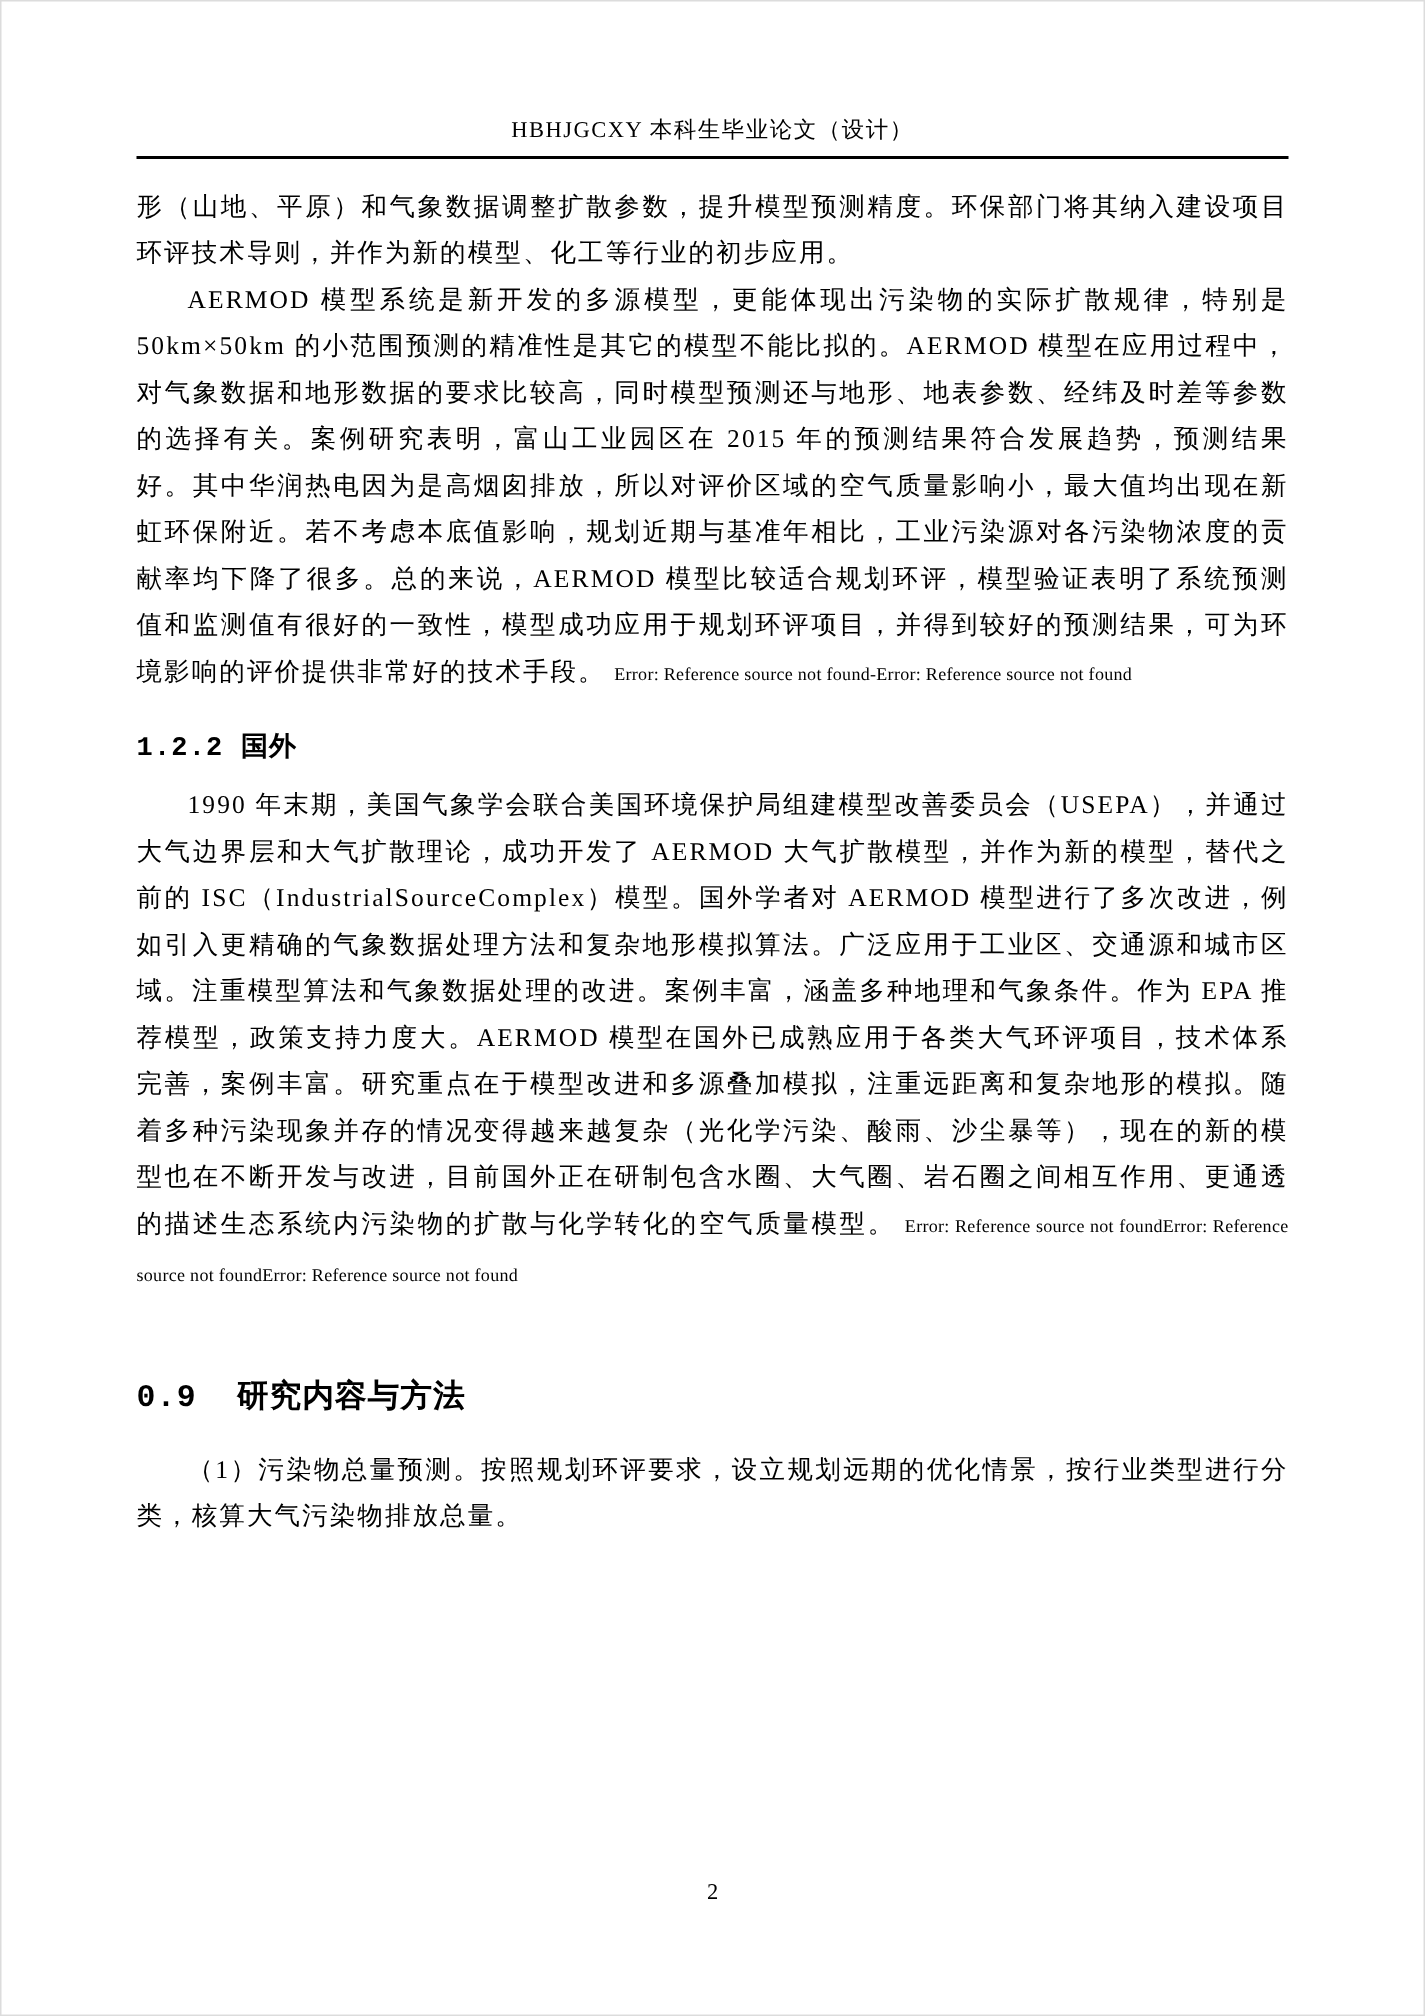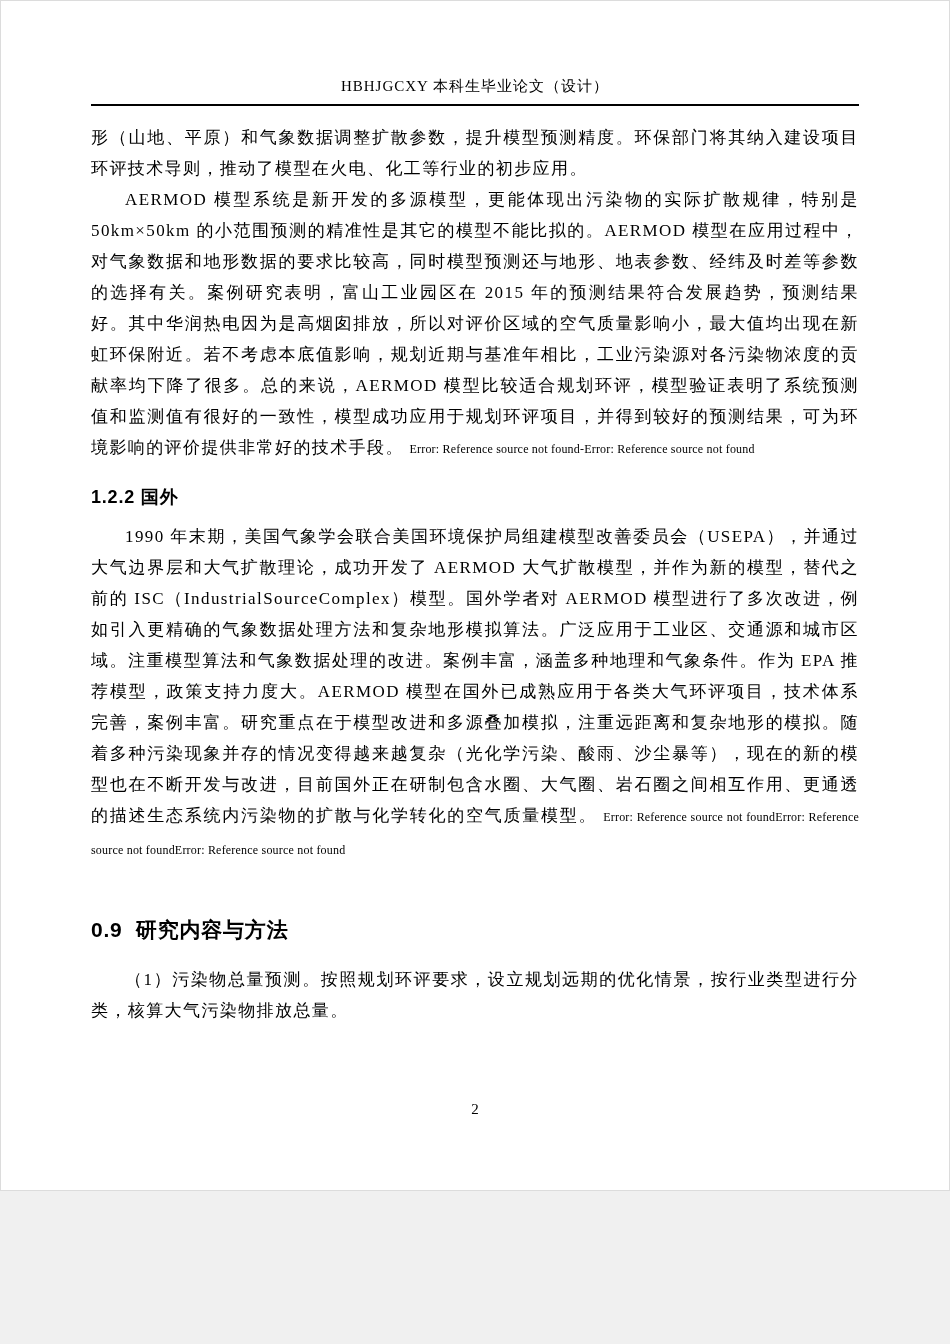--- a/index.html
+++ b/index.html
@@ -1,21 +1,21 @@
 <!DOCTYPE html>
 <html><head>
 <meta charset="utf-8">
 <style>
   * { margin: 0; padding: 0; box-sizing: border-box; }
   html, body { background: #f0f0f0; }
   body { display: flex; justify-content: center; }
 
   .page {
     width: 950px;
-    height: 1191px;
+    height: 1344px;
     background: #ffffff;
     position: relative;
     font-family: "Liberation Serif", "DejaVu Serif", serif;
     color: #000000;
     padding: 76px 90px 12px 90px;
     border: 1px solid #dcdcdc;
   }
 
   .doc-header { margin-bottom: 16px; }
   .header-title {
@@ -38,21 +38,21 @@
   }
   .body-par.no-indent { text-indent: 0; }
 
   .ref-error {
     font-size: 12px;
     letter-spacing: 0.2px;
     line-height: 31px;
   }
 
   .heading {
-    font-family: Liberation Sans, sans-serif;
+    font-family: Liberation Mono, monospace;
     font-weight: bold;
     white-space: pre-wrap;
     letter-spacing: 0.8px;
   }
   .heading-l3 {
     font-size: 18px;
     margin: 20px 0 12px 0;
   }
   .heading-l2 {
     font-size: 21px;
@@ -79,21 +79,21 @@
 
 <div class="page">
 
   <header class="doc-header">
     <div class="header-title">HBHJGCXY 本科生毕业论文（设计）</div>
     <div class="header-rule"></div>
   </header>
 
   <main>
 
-    <p class="body-par no-indent"><span>形（山地、平原）和气象数据调整扩散参数，提升模型预测精度。环保部门将其纳入建设项目环评技术导则，推动了模型在火电、化工等行业的初步应用。</span></p>
+    <p class="body-par no-indent"><span>形（山地、平原）和气象数据调整扩散参数，提升模型预测精度。环保部门将其纳入建设项目环评技术导则，并作为新的模型、化工等行业的初步应用。</span></p>
 
     <p class="body-par"><span>AERMOD 模型系统是新开发的多源模型，更能体现出污染物的实际扩散规律，特别是 50km×50km 的小范围预测的精准性是其它的模型不能比拟的。AERMOD 模型在应用过程中，对气象数据和地形数据的要求比较高，同时模型预测还与地形、地表参数、经纬及时差等参数的选择有关。案例研究表明，富山工业园区在 2015 年的预测结果符合发展趋势，预测结果好。其中华润热电因为是高烟囱排放，所以对评价区域的空气质量影响小，最大值均出现在新虹环保附近。若不考虑本底值影响，规划近期与基准年相比，工业污染源对各污染物浓度的贡献率均下降了很多。总的来说，AERMOD 模型比较适合规划环评，模型验证表明了系统预测值和监测值有很好的一致性，模型成功应用于规划环评项目，并得到较好的预测结果，可为环境影响的评价提供非常好的技术手段。</span> <span class="ref-error">Error: Reference source not found-Error: Reference source not found</span></p>
 
     <h3 class="heading heading-l3">1.2.2 国外</h3>
 
     <p class="body-par"><span>1990 年末期，美国气象学会联合美国环境保护局组建模型改善委员会（USEPA），并通过大气边界层和大气扩散理论，成功开发了 AERMOD 大气扩散模型，并作为新的模型，替代之前的 ISC（IndustrialSourceComplex）模型。国外学者对 AERMOD 模型进行了多次改进，例如引入更精确的气象数据处理方法和复杂地形模拟算法。广泛应用于工业区、交通源和城市区域。注重模型算法和气象数据处理的改进。案例丰富，涵盖多种地理和气象条件。作为 EPA 推荐模型，政策支持力度大。AERMOD 模型在国外已成熟应用于各类大气环评项目，技术体系完善，案例丰富。研究重点在于模型改进和多源叠加模拟，注重远距离和复杂地形的模拟。随着多种污染现象并存的情况变得越来越复杂（光化学污染、酸雨、沙尘暴等），现在的新的模型也在不断开发与改进，目前国外正在研制包含水圈、大气圈、岩石圈之间相互作用、更通透的描述生态系统内污染物的扩散与化学转化的空气质量模型。</span> <span class="ref-error">Error: Reference source not foundError: Reference source not foundError: Reference source not found</span></p>
 
     <h2 class="heading heading-l2">0.9  研究内容与方法</h2>
 
 

